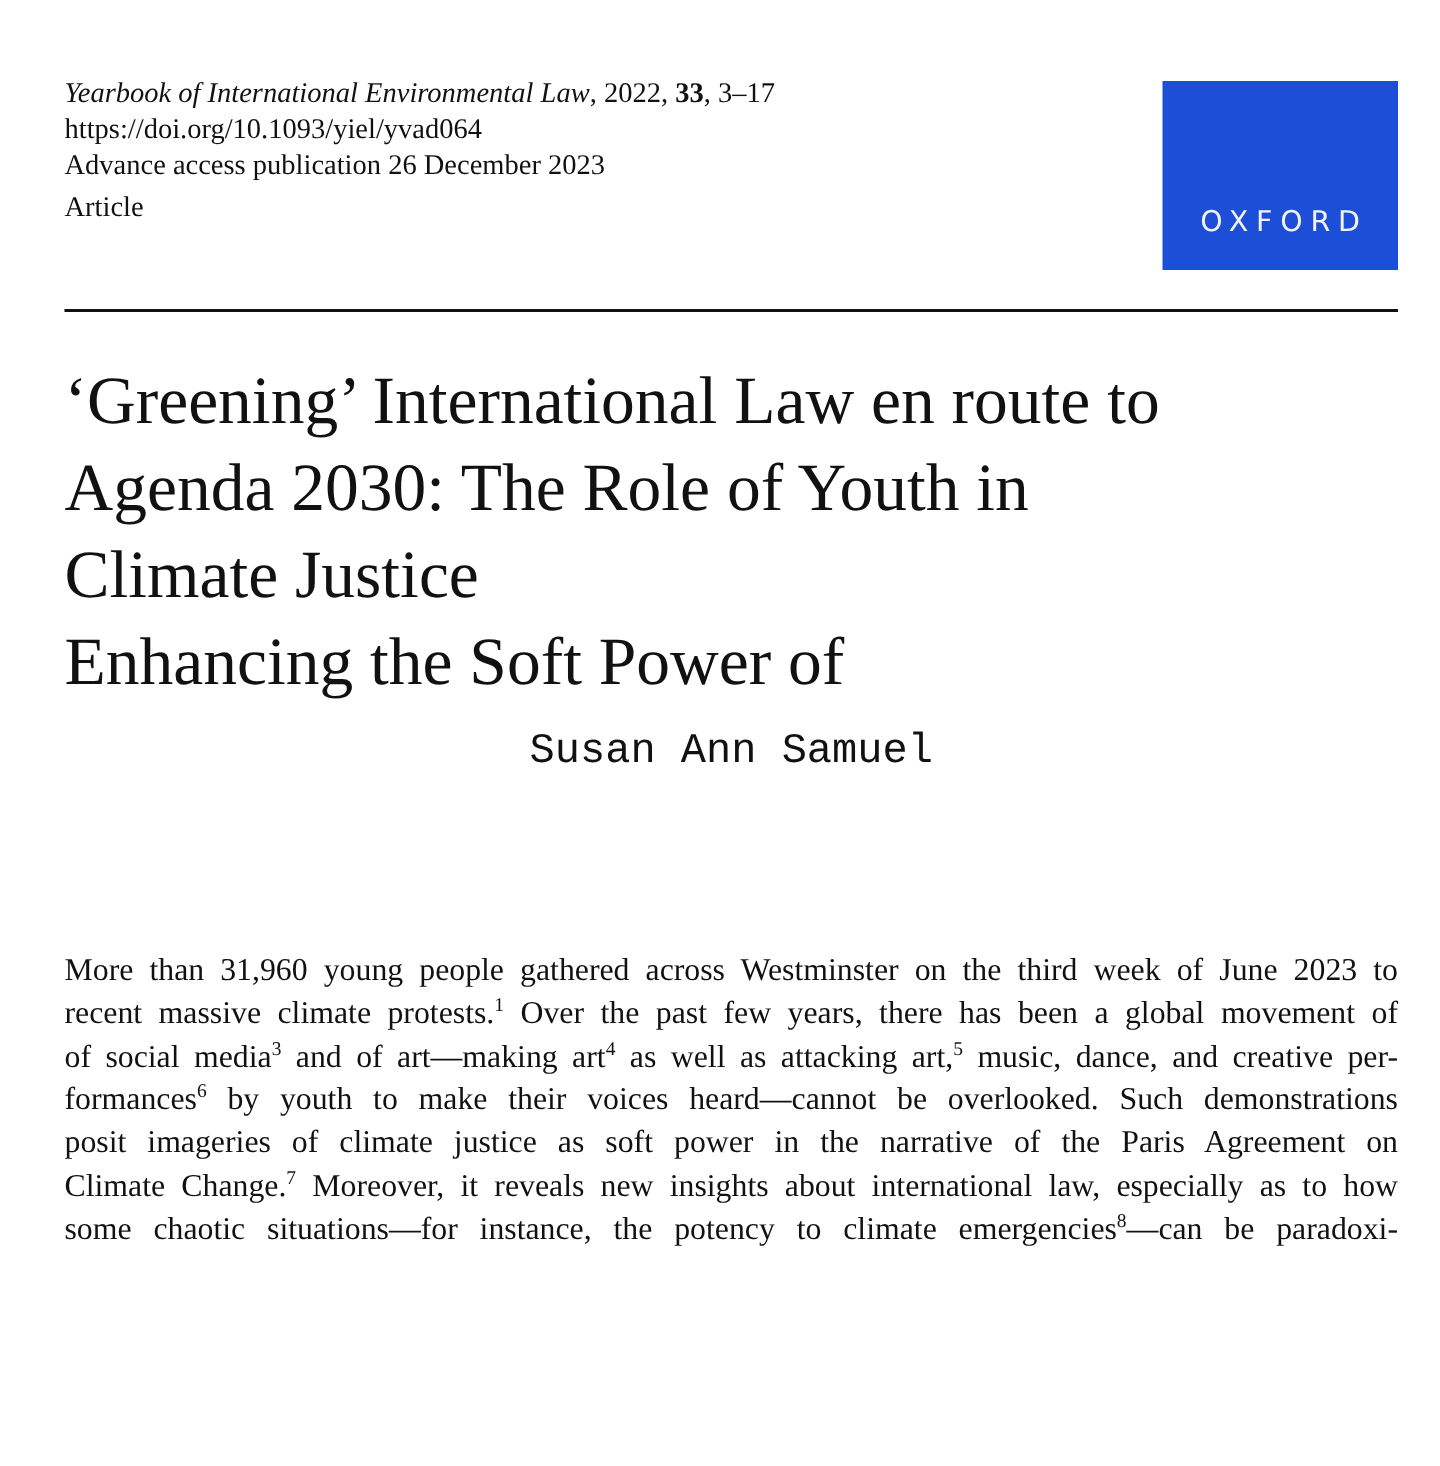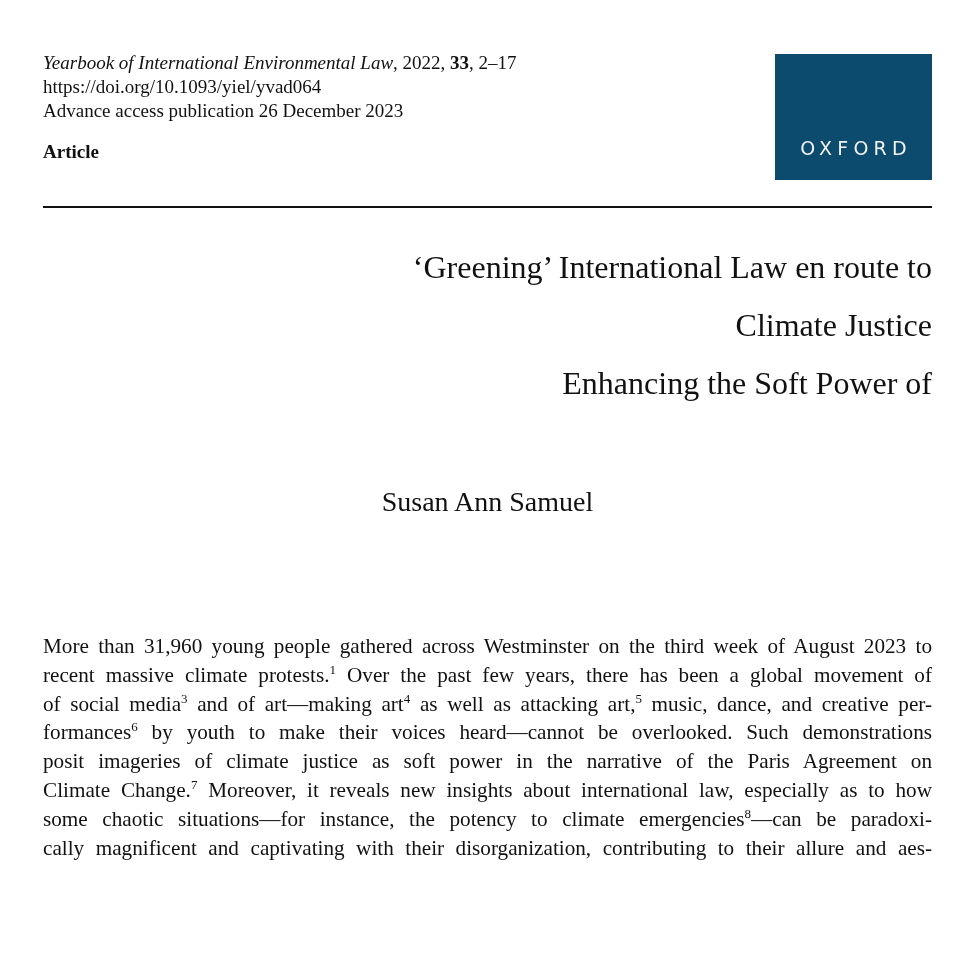--- a/index.html
+++ b/index.html
@@ -20,30 +20,30 @@
       left: 43px;
       top: 51px;
       font-size: 19px;
       line-height: 24px;
       color: #111;
     }
     .header-meta .line { white-space: nowrap; }
     .header-meta .journal { font-style: italic; }
     .header-meta .bold { font-weight: bold; text-align: right; }
     .header-meta .article-type {
-      font-weight: bold;
-      margin-top: 17px;
+      font-weight: normal;
+      margin-top: 4px;
     }
     .oxford-box {
       position: absolute;
       left: 775px;
       top: 54px;
       width: 157px;
       height: 126px;
-      background: #0c4a6e;
+      background: #1d4ed8;
     }
     .oxford-box .oxford-text {
       position: absolute;
       left: 0;
       right: 0;
       top: 135px;
       text-align: center;
       color: #f2f2f2;
       font-family: "DejaVu Sans", "Liberation Sans", sans-serif;
       font-size: 19px;
@@ -58,37 +58,38 @@
       top: 206px;
       width: 889px;
       height: 2px;
       background: #111;
     }
     .title {
       position: absolute;
       left: 43px;
       width: 889px;
       top: 238px;
-      text-align: right;
-      font-size: 32px;
+      text-align: left;
+      font-size: 45px;
       line-height: 58px;
       color: #111;
       margin: 0;
       font-weight: normal;
     }
     .title .tline { display: block; white-space: nowrap; }
     .author {
       position: absolute;
       left: 43px;
       width: 889px;
       top: 484px;
       text-align: center;
       font-size: 28px;
       line-height: 36px;
       color: #111;
+      font-family: Liberation Mono, monospace;
     }
     .body-text {
       position: absolute;
       left: 43px;
       top: 632px;
       width: 889px;
       font-size: 21.2px;
       line-height: 28.8px;
       color: #111;
     }
@@ -103,43 +104,43 @@
       font-size: 13px;
       line-height: 0;
       vertical-align: 8px;
     }
   </style>
 </head>
 <body>
 
 <div class="header-meta">
   <div class="line">
-    <span class="journal">Yearbook of International Environmental Law</span><span>, </span><span>2022</span><span>, </span><span class="bold">33</span><span>, </span><span>2–17</span>
+    <span class="journal">Yearbook of International Environmental Law</span><span>, </span><span>2022</span><span>, </span><span class="bold">33</span><span>, </span><span>3–17</span>
   </div>
   <div class="line">https://doi.org/10.1093/yiel/yvad064</div>
   <div class="line">Advance access publication 26 December 2023</div>
   <div class="line article-type">Article</div>
 </div>
 
 <div class="oxford-box">
   <div class="oxford-text">OXFORD</div>
 </div>
 
 <div class="rule"></div>
 
 <h1 class="title">
   <span class="tline">‘Greening’ International Law en route to</span>
+  <span class="tline">Agenda 2030: The Role of Youth in</span>
   <span class="tline">Climate Justice</span>
   <span class="tline">Enhancing the Soft Power of</span>
 </h1>
 
 <div class="author">Susan Ann Samuel</div>
 
 <div class="body-text" id="body-text">
-    <span class="bline"><span>More than 31,960 young people gathered across Westminster on the third week of August 2023 to</span></span>
+    <span class="bline"><span>More than 31,960 young people gathered across Westminster on the third week of June 2023 to</span></span>
     <span class="bline"><span>recent massive climate protests.</span><sup>1</sup><span> Over the past few years, there has been a global movement of</span></span>
     <span class="bline"><span>of social media</span><sup>3</sup><span> and of art—making art</span><sup>4</sup><span> as well as attacking art,</span><sup>5</sup><span> music, dance, and creative per-</span></span>
     <span class="bline"><span>formances</span><sup>6</sup><span> by youth to make their voices heard—cannot be overlooked. Such demonstrations</span></span>
     <span class="bline"><span>posit imageries of climate justice as soft power in the narrative of the Paris Agreement on</span></span>
     <span class="bline"><span>Climate Change.</span><sup>7</sup><span> Moreover, it reveals new insights about international law, especially as to how</span></span>
     <span class="bline"><span>some chaotic situations—for instance, the potency to climate emergencies</span><sup>8</sup><span>—can be paradoxi-</span></span>
-    <span class="bline"><span>cally magnificent and captivating with their disorganization, contributing to their allure and aes-</span></span>
   </div>
 
 </body></html>

